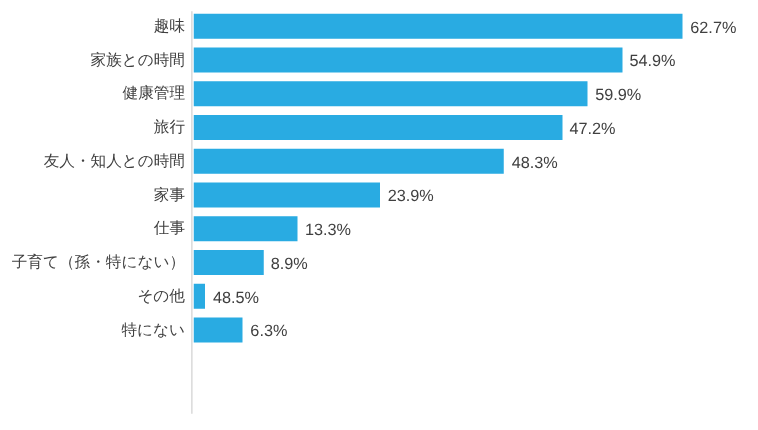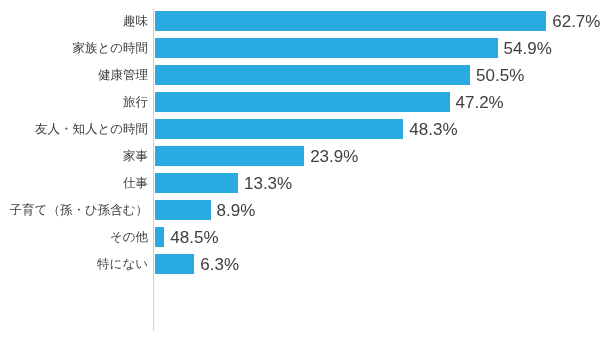--- a/index.html
+++ b/index.html
@@ -69,21 +69,21 @@
     align-items: center;
   }
 
   .bar {
     height: 20px;
     background: #29abe2;
     flex: 0 0 auto;
   }
 
   .value-label {
-    font-size: 17px;
+    font-size: 13px;
     color: #404040;
     line-height: 1;
     white-space: nowrap;
     margin-left: 6px;
   }
 </style>
 </head>
 <body>
 
 <div id="chart-root" style="background: rgb(255, 255, 255);">
@@ -102,21 +102,21 @@
         <div class="cat-label">家族との時間</div>
         <div class="bar-area">
           <div class="bar" style="background: rgb(41, 171, 226); width: 342.576px;"></div>
           <div class="value-label">54.9%</div>
         </div>
       </div>
       <div class="bar-row">
         <div class="cat-label">健康管理</div>
         <div class="bar-area">
           <div class="bar" style="background: rgb(41, 171, 226); width: 315.12px;"></div>
-          <div class="value-label">50.5%</div>
+          <div class="value-label">59.9%</div>
         </div>
       </div>
       <div class="bar-row">
         <div class="cat-label">旅行</div>
         <div class="bar-area">
           <div class="bar" style="background: rgb(41, 171, 226); width: 294.528px;"></div>
           <div class="value-label">47.2%</div>
         </div>
       </div>
       <div class="bar-row">
@@ -134,21 +134,21 @@
         </div>
       </div>
       <div class="bar-row">
         <div class="cat-label">仕事</div>
         <div class="bar-area">
           <div class="bar" style="background: rgb(41, 171, 226); width: 82.992px;"></div>
           <div class="value-label">13.3%</div>
         </div>
       </div>
       <div class="bar-row">
-        <div class="cat-label">子育て（孫・ひ孫含む）</div>
+        <div class="cat-label">子育て（孫・特にない）</div>
         <div class="bar-area">
           <div class="bar" style="background: rgb(41, 171, 226); width: 55.536px;"></div>
           <div class="value-label">8.9%</div>
         </div>
       </div>
       <div class="bar-row">
         <div class="cat-label">その他</div>
         <div class="bar-area">
           <div class="bar" style="background: rgb(41, 171, 226); width: 9.36px;"></div>
           <div class="value-label">48.5%</div>

